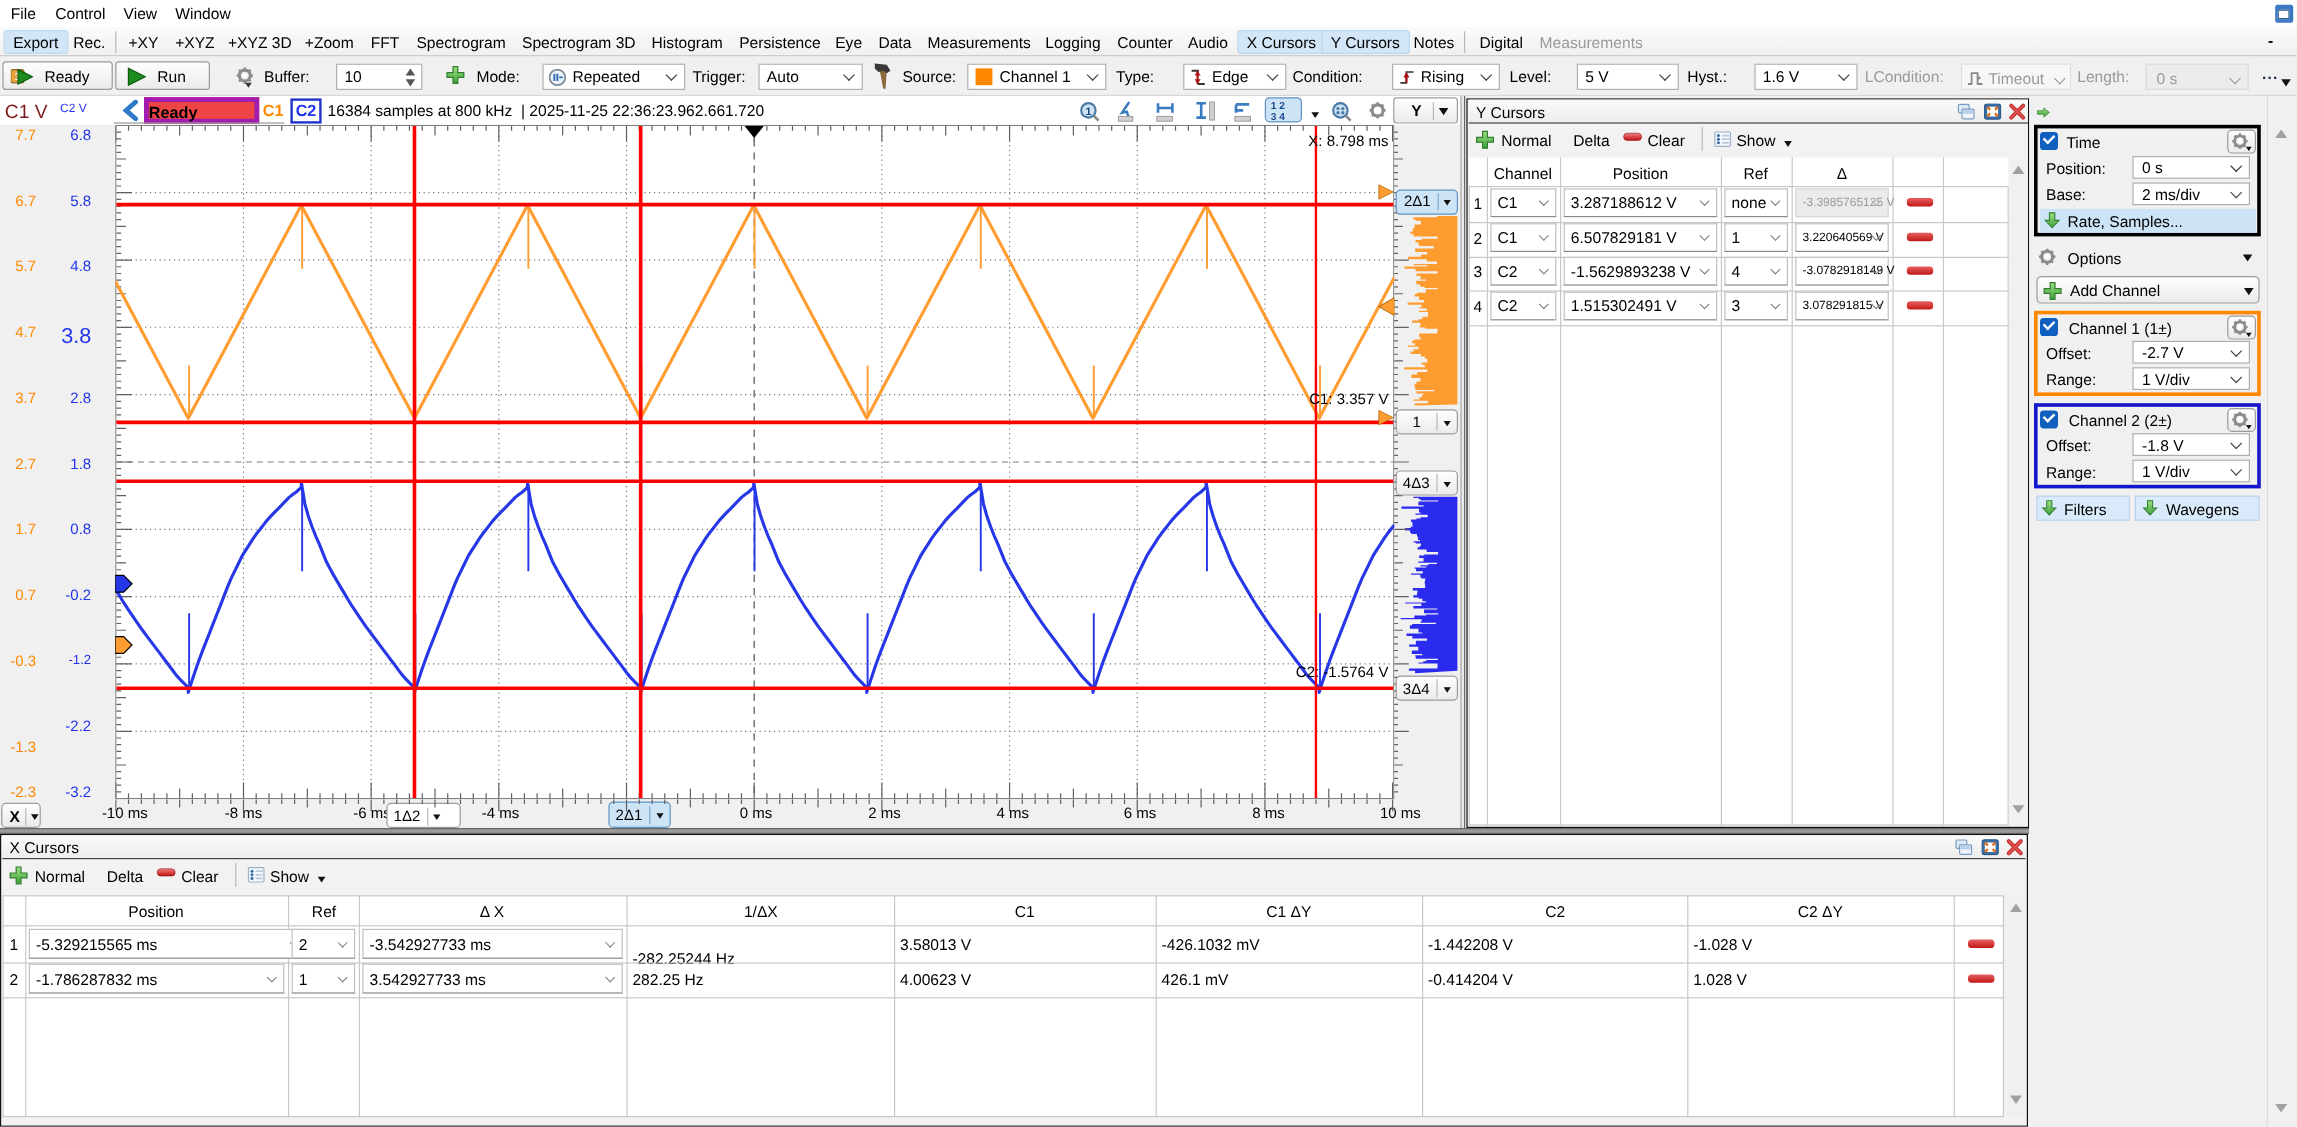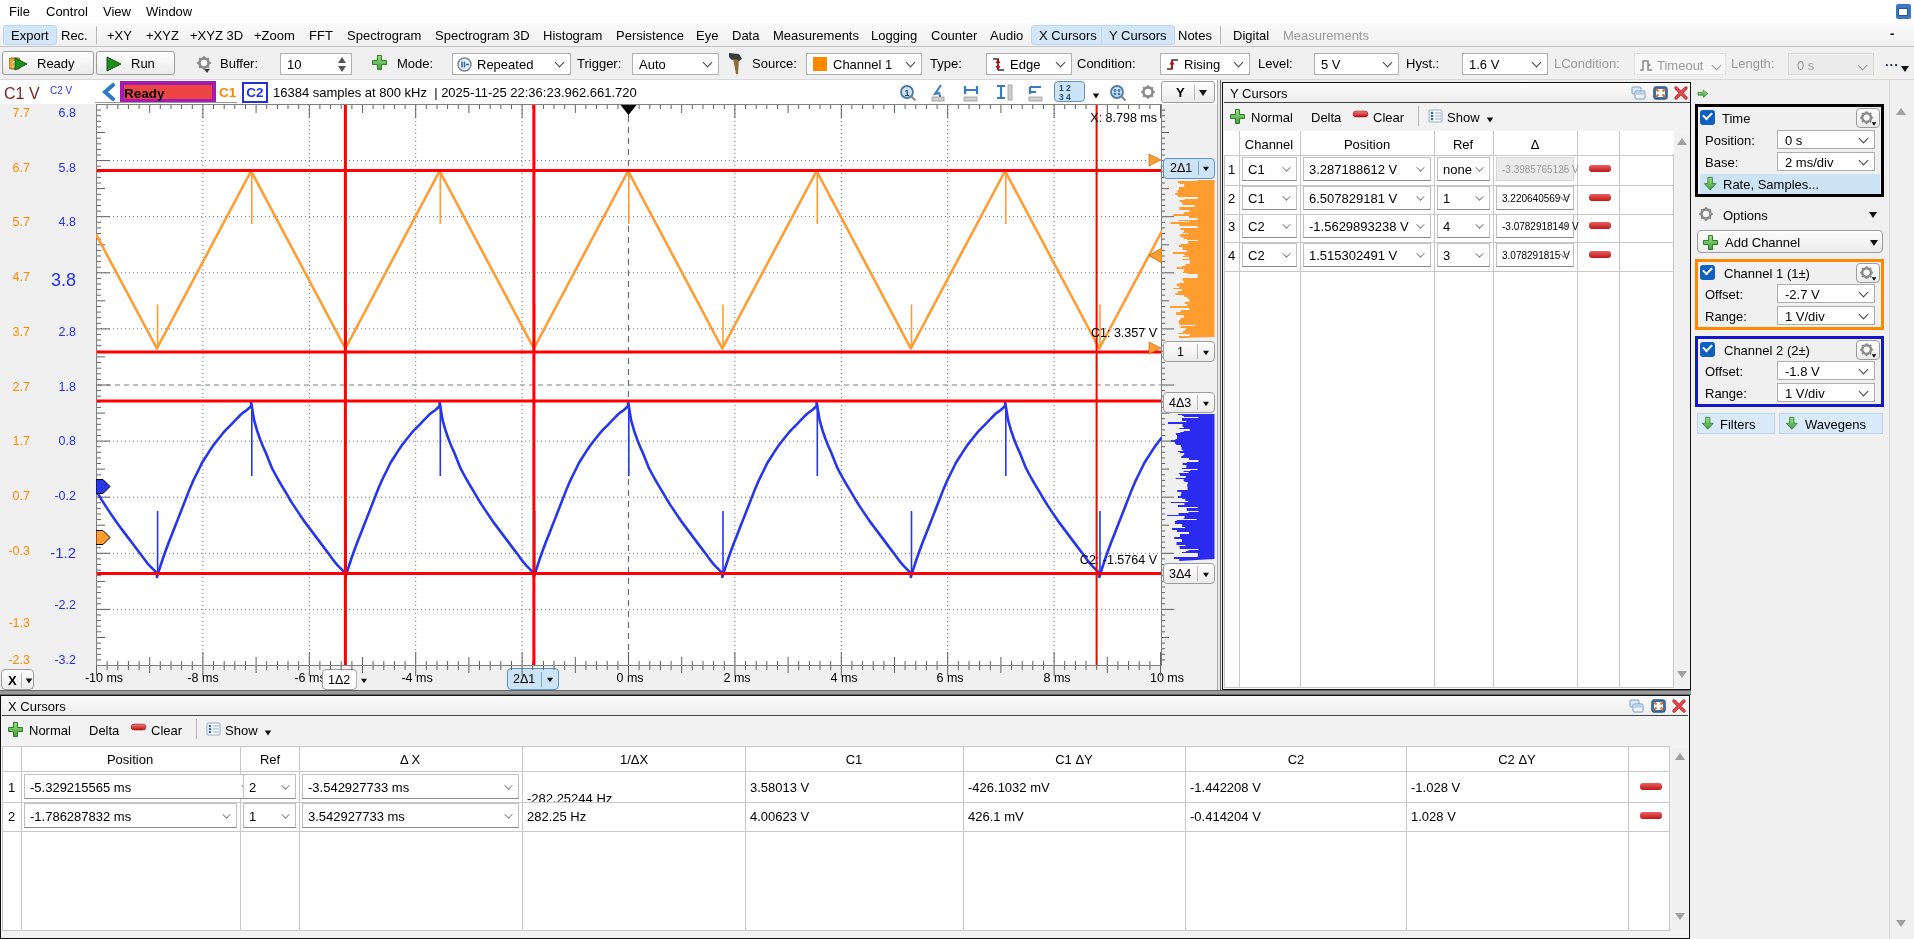--- a/index.html
+++ b/index.html
@@ -272,42 +272,42 @@
 <div class="t" style="left:76px;top:271px;color:#2233ee;font-size:18px;transform:translateX(-100%)">3.8</div>
 <div class="t" style="left:30px;top:326px;color:#ff8800;font-size:12.5px;transform:translateX(-100%)">3.7</div>
 <div class="t" style="left:76px;top:326px;color:#2233ee;font-size:12.5px;transform:translateX(-100%)">2.8</div>
 <div class="t" style="left:30px;top:381px;color:#ff8800;font-size:12.5px;transform:translateX(-100%)">2.7</div>
 <div class="t" style="left:76px;top:381px;color:#2233ee;font-size:12.5px;transform:translateX(-100%)">1.8</div>
 <div class="t" style="left:30px;top:435px;color:#ff8800;font-size:12.5px;transform:translateX(-100%)">1.7</div>
 <div class="t" style="left:76px;top:435px;color:#2233ee;font-size:12.5px;transform:translateX(-100%)">0.8</div>
 <div class="t" style="left:30px;top:490px;color:#ff8800;font-size:12.5px;transform:translateX(-100%)">0.7</div>
 <div class="t" style="left:76px;top:490px;color:#2233ee;font-size:12.5px;transform:translateX(-100%)">-0.2</div>
 <div class="t" style="left:30px;top:545px;color:#ff8800;font-size:12.5px;transform:translateX(-100%)">-0.3</div>
-<div class="t" style="left:76px;top:545px;color:#2233ee;font-size:15px;transform:translateX(-100%)">-1.2</div>
+<div class="t" style="left:76px;top:545px;color:#2233ee;font-size:11px;transform:translateX(-100%)">-1.2</div>
 <div class="t" style="left:30px;top:617px;color:#ff8800;font-size:12.5px;transform:translateX(-100%)">-1.3</div>
 <div class="t" style="left:76px;top:599px;color:#2233ee;font-size:12.5px;transform:translateX(-100%)">-2.2</div>
 <div class="t" style="left:30px;top:654px;color:#ff8800;font-size:12.5px;transform:translateX(-100%)">-2.3</div>
 <div class="t" style="left:76px;top:654px;color:#2233ee;font-size:12.5px;transform:translateX(-100%)">-3.2</div>
 <div class="t" style="left:104px;top:672px;font-size:12.5px;transform:translateX(-50%)">-10 ms</div>
 <div class="t" style="left:203px;top:672px;font-size:12.5px;transform:translateX(-50%)">-8 ms</div>
 <div class="t" style="left:310px;top:672px;font-size:12.5px;transform:translateX(-50%)">-6 ms</div>
 <div class="t" style="left:417px;top:672px;font-size:12.5px;transform:translateX(-50%)">-4 ms</div>
 <div class="t" style="left:523px;top:672px;font-size:12.5px;transform:translateX(-50%)">-2 ms</div>
 <div class="t" style="left:630px;top:672px;font-size:12.5px;transform:translateX(-50%)">0 ms</div>
 <div class="t" style="left:737px;top:672px;font-size:12.5px;transform:translateX(-50%)">2 ms</div>
 <div class="t" style="left:844px;top:672px;font-size:12.5px;transform:translateX(-50%)">4 ms</div>
 <div class="t" style="left:950px;top:672px;font-size:12.5px;transform:translateX(-50%)">6 ms</div>
 <div class="t" style="left:1057px;top:672px;font-size:12.5px;transform:translateX(-50%)">8 ms</div>
 <div class="t" style="left:1167px;top:672px;font-size:12.5px;transform:translateX(-50%)">10 ms</div>
 <div class="btn" style="left:1px;top:669px;width:33px;height:21px;border-radius:4px">
     <b class="t" style="left:6px;top:4px">X</b>
     <div class="sep" style="left:19px;top:3px;height:15px"></div>
     <div class="darr" style="left:23px;top:8px;transform:scale(.8)"></div>
   </div>
-<div class="btn" style="left:322px;top:669px;width:35px;height:21px;border-radius:4px;background:#fff">
+<div class="btn" style="left:322px;top:669px;width:62px;height:21px;border-radius:4px;background:#fff">
     <span class="t" style="left:5px;top:4px;font-size:12.5px">1Δ2</span>
     <div class="sep" style="left:33px;top:3px;height:15px"></div>
     <div class="darr" style="left:37px;top:8px;transform:scale(.75)"></div>
   </div>
 <div class="ab" style="left:507px;top:668px;width:52px;height:22px;background:#cde3f6;border:1.5px solid #5e93c4;border-radius:4px">
     <span class="t" style="left:5px;top:4px;font-size:12.5px">2Δ1</span>
     <div class="sep" style="left:33px;top:3px;height:15px;background:#7aa7cc"></div>
     <div class="darr" style="left:38px;top:8px;transform:scale(.75)"></div>
   </div>
 <svg class="plotsvg" style="left:1161px;top:80px" width="56" height="612" viewBox="0 0 56 612">

